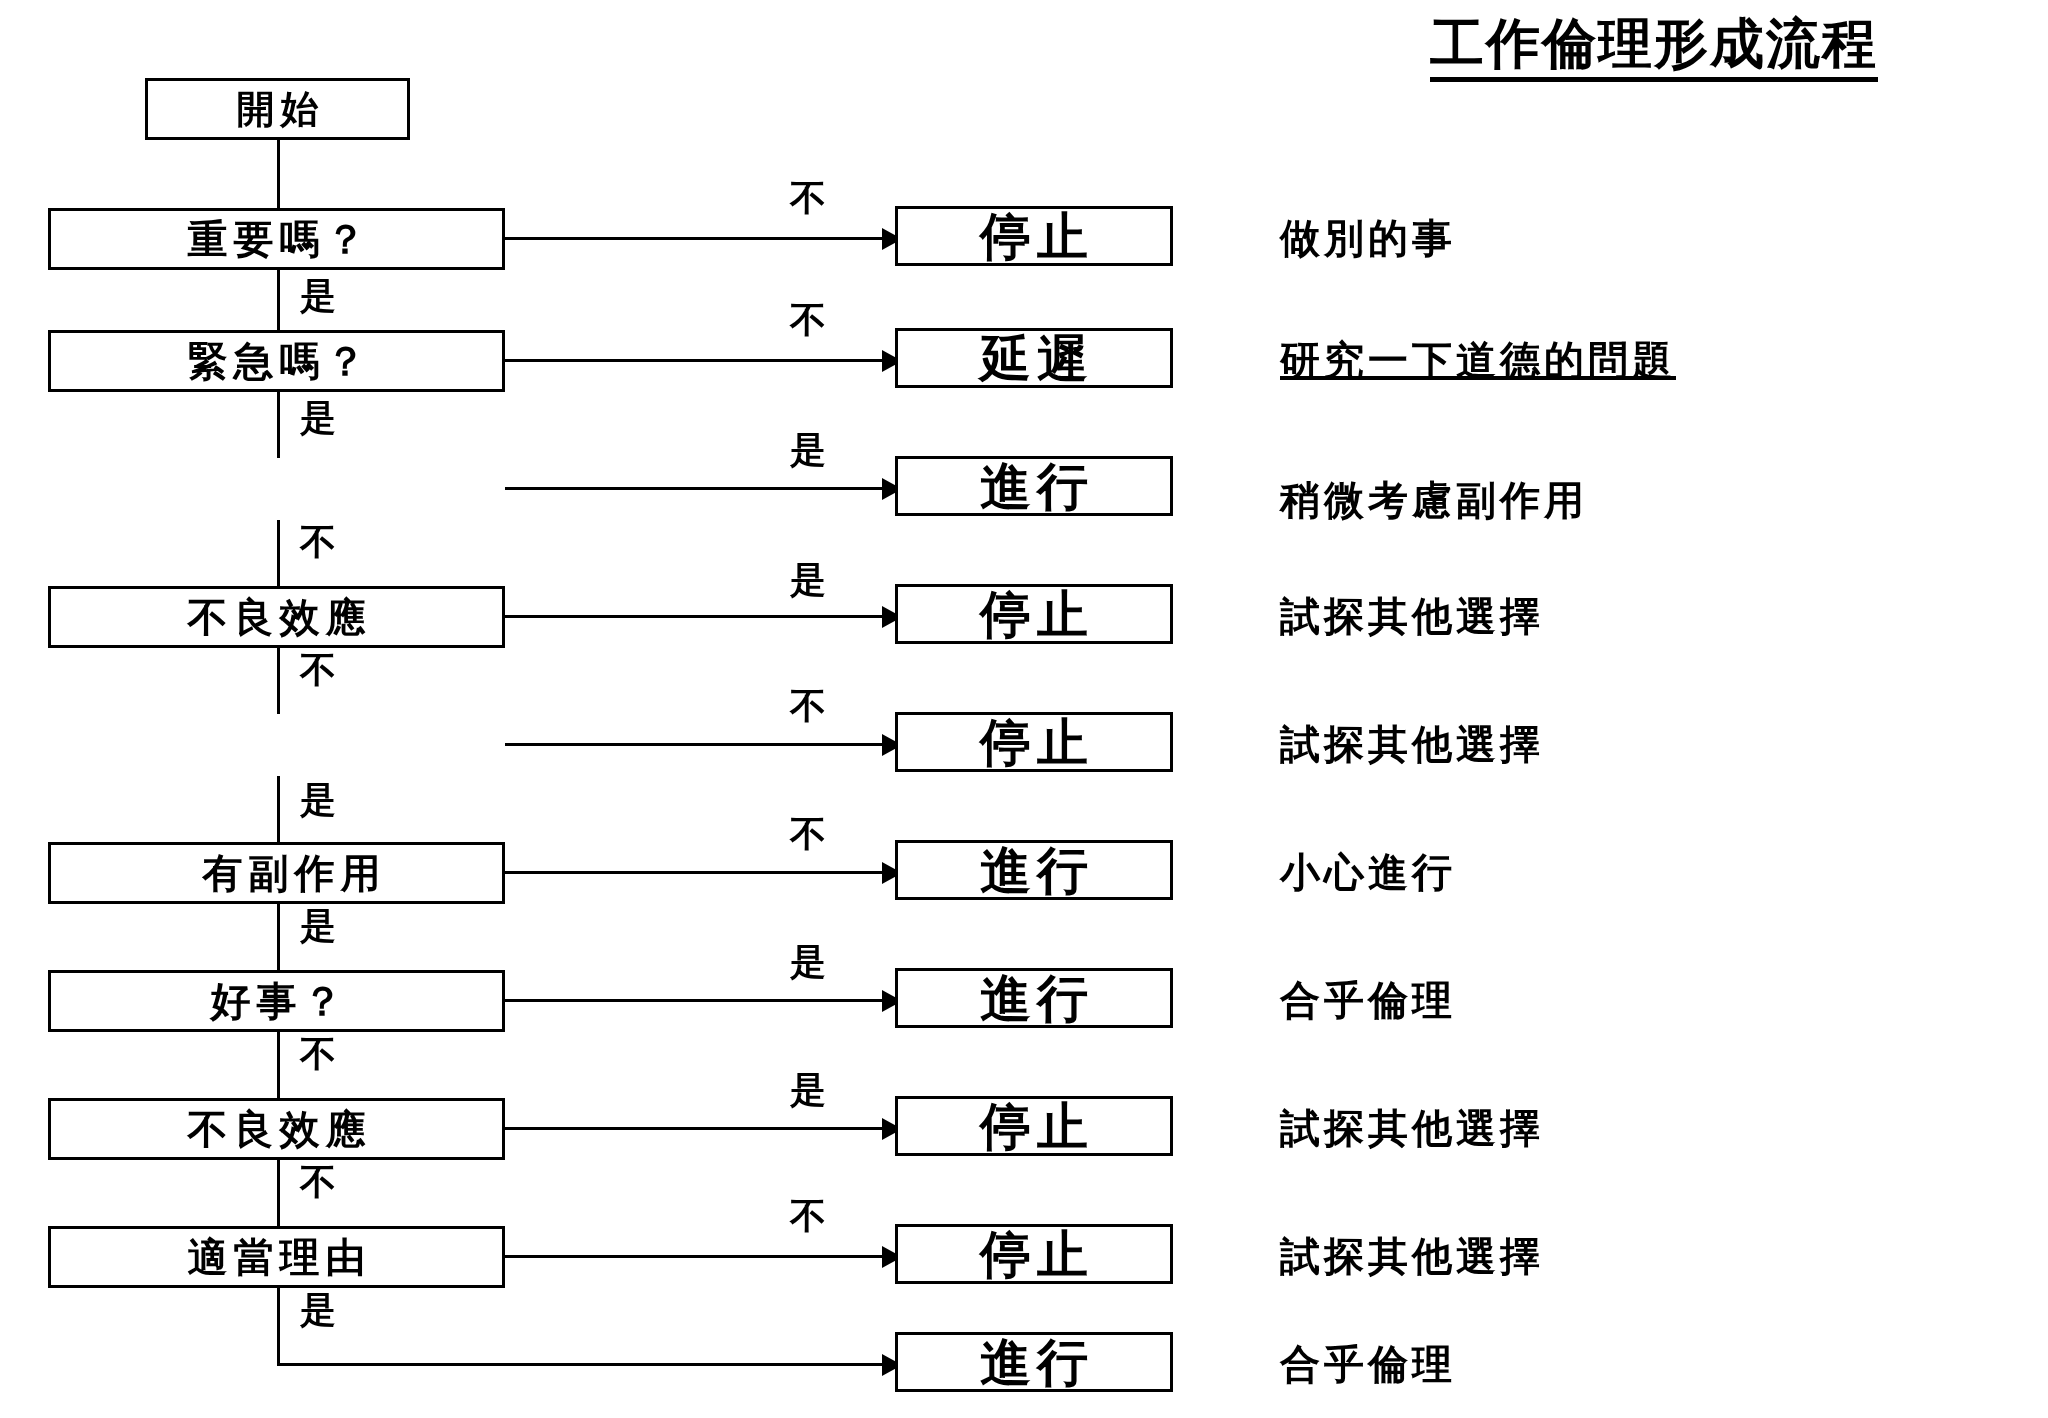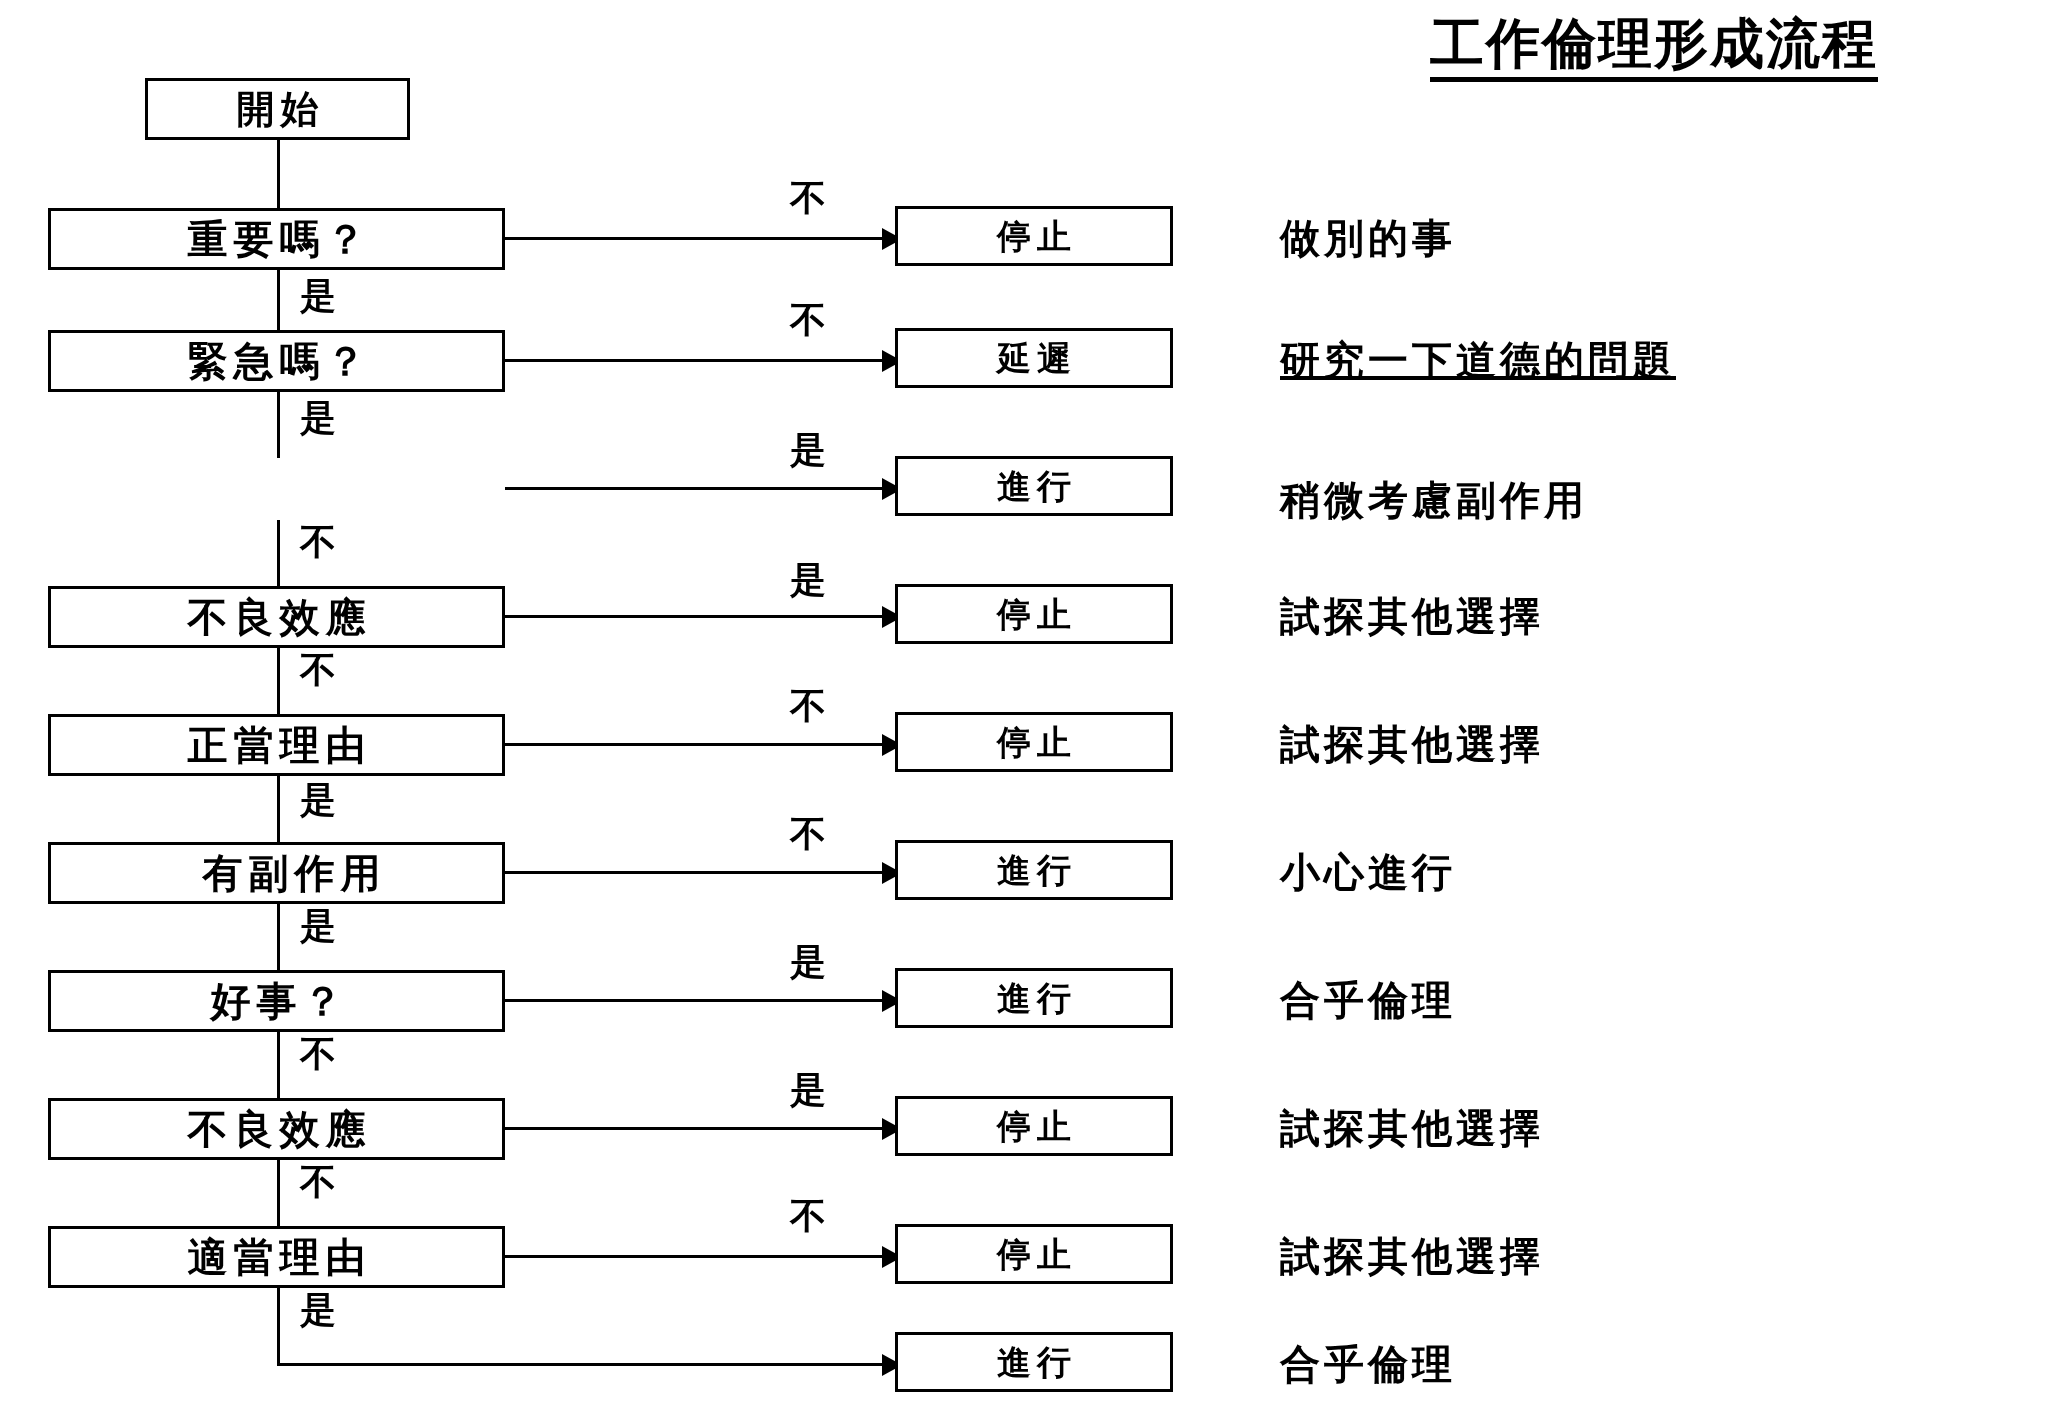--- a/index.html
+++ b/index.html
@@ -46,21 +46,21 @@
     text-indent: 6px;
     line-height: 1;
   }
   .box.start {
     font-size: 38px;
   }
   .box.decision {
     font-size: 40px;
   }
   .box.action {
-    font-size: 34px;
+    font-size: 51px;
   }
 
   
   .vline {
     position: absolute;
     width: 3px;
     background: #000;
   }
   .hline {
     position: absolute;
@@ -152,23 +152,20 @@
   <div class="hline" style="left:505px; top:615px; width:380px;"></div>
   <div class="arrowhead" style="left:882px; top:606px;"></div>
   <div class="edge-label" style="left:790px; top:562px;">是</div>
   <div class="box action" style="left:895px; top:584px; width:278px; height:60px;">
     <span>停止</span>
   </div>
   <div class="note" style="left:1280px; top:596px;">試探其他選擇</div>
   <div class="vline" style="left:277px; top:648px; height:66px;"></div>
   <div class="edge-label" style="left:300px; top:652px;">不</div>
 
-  <div class="box decision" style="left:48px; top:714px; width:457px; height:62px;">
-    <span>正當理由</span>
-  </div>
   <div class="hline" style="left:505px; top:743px; width:380px;"></div>
   <div class="arrowhead" style="left:882px; top:734px;"></div>
   <div class="edge-label" style="left:790px; top:688px;">不</div>
   <div class="box action" style="left:895px; top:712px; width:278px; height:60px;">
     <span>停止</span>
   </div>
   <div class="note" style="left:1280px; top:724px;">試探其他選擇</div>
   <div class="vline" style="left:277px; top:776px; height:66px;"></div>
   <div class="edge-label" style="left:300px; top:782px;">是</div>
 

